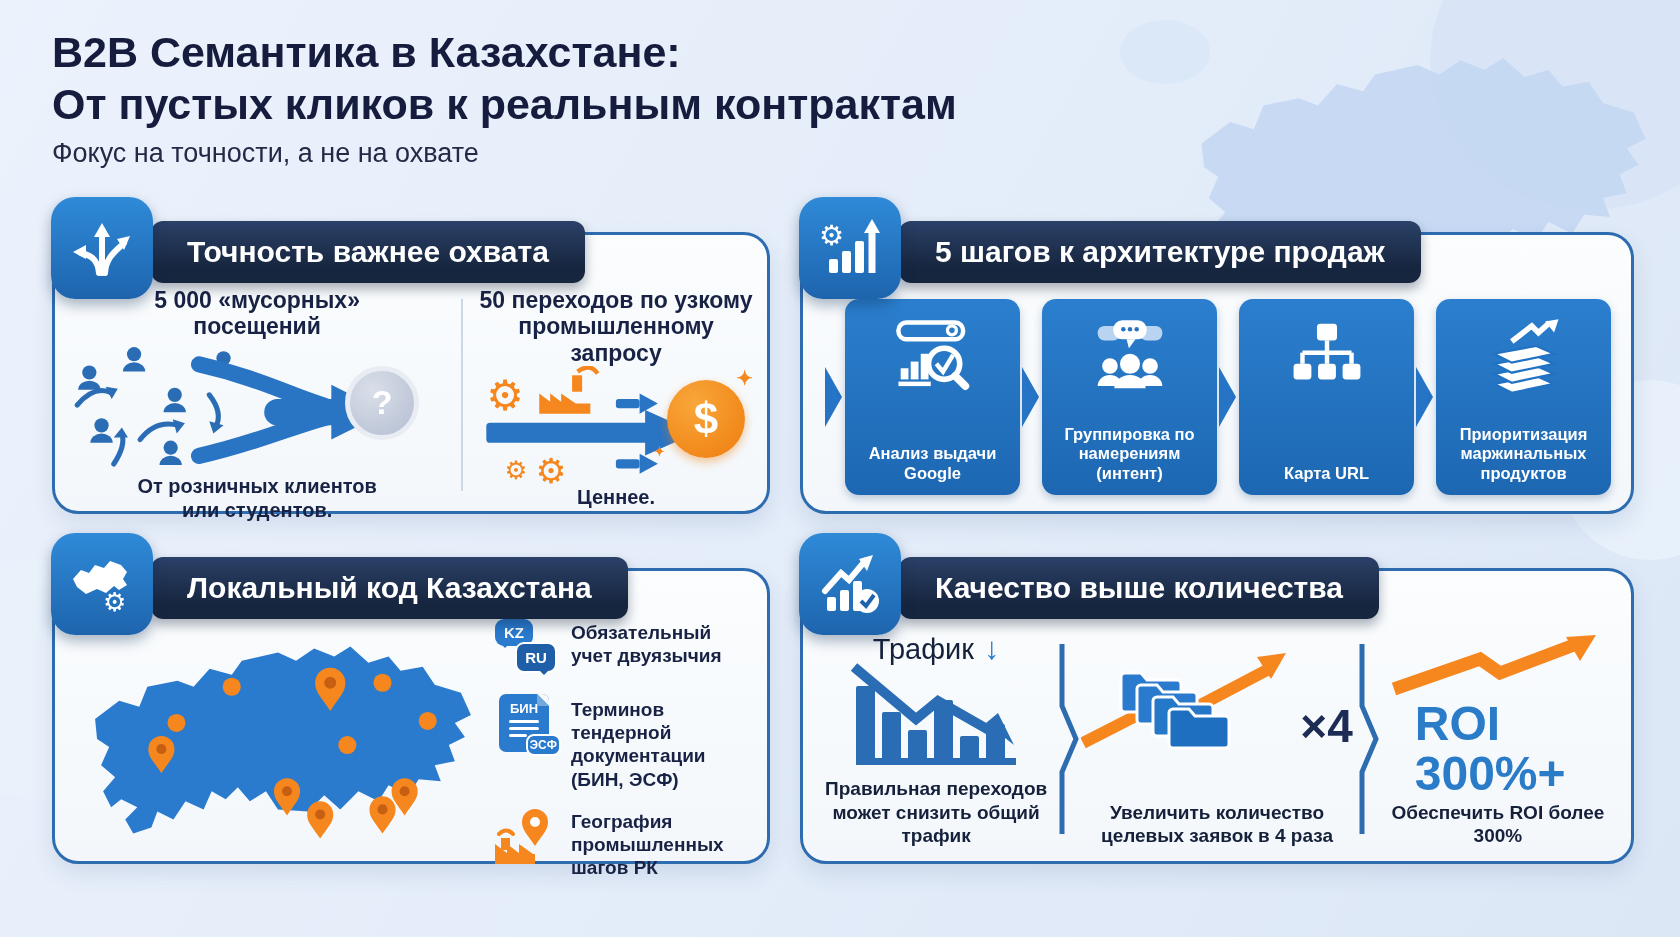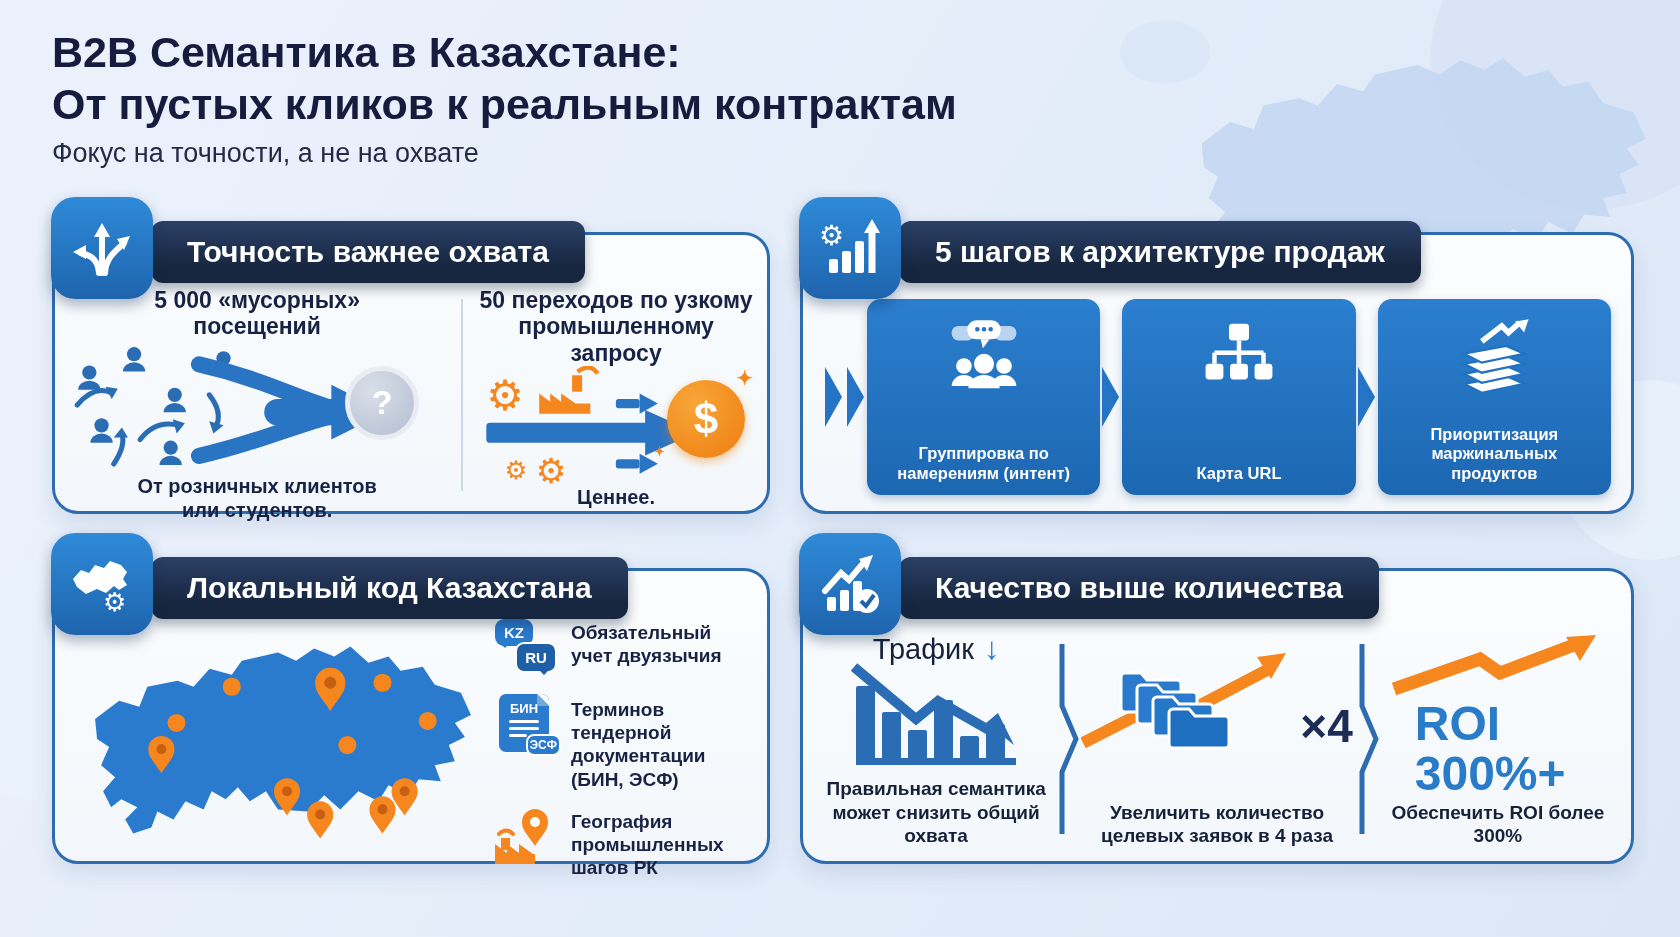--- a/index.html
+++ b/index.html
@@ -216,20 +216,38 @@
         <polygon fill="#fff" points="55,4 47,18 63,18"></polygon>
       </svg>
     </div>
     <div class="chip">5 шагов к архитектуре продаж</div>
     <div class="steps">
       <div class="connector">
           <svg width="20" height="80" viewBox="0 0 20 80">
             <polygon points="1,10 18,40 1,70" fill="#2574c6"></polygon>
           </svg>
         </div>
+      <div class="step">
+        <div class="step-icon">
+          <svg width="78" height="78" viewBox="0 0 70 70">
+            <rect x="4" y="5" width="58" height="15" rx="7" fill="none" stroke="#fff" stroke-width="4"></rect>
+            <circle cx="52" cy="12" r="4" fill="none" stroke="#fff" stroke-width="3"></circle>
+            <g fill="#fff">
+                <rect x="6" y="46" width="7" height="10"></rect>
+                <rect x="15" y="40" width="7" height="16"></rect>
+                <rect x="24" y="33" width="7" height="23"></rect>
+                <rect x="4" y="58" width="29" height="4"></rect>
+              </g>
+            <circle cx="45" cy="42" r="14" fill="none" stroke="#fff" stroke-width="5"></circle>
+            <polyline points="38,42 44,49 53,34" fill="none" stroke="#fff" stroke-width="4"></polyline>
+            <line x1="55" y1="53" x2="64" y2="62" stroke="#fff" stroke-width="7" stroke-linecap="round"></line>
+          </svg>
+        </div>
+        <div class="step-label">Анализ выдачи Google</div>
+      </div>
       <div class="connector">
           <svg width="20" height="80" viewBox="0 0 20 80">
             <polygon points="1,10 18,40 1,70" fill="#2574c6"></polygon>
           </svg>
         </div>
       <div class="step">
         <div class="step-icon">
           <svg width="78" height="78" viewBox="0 0 70 70">
             <g fill="#b9d4f1">
                 <rect x="6" y="8" width="20" height="13" rx="6"></rect>
@@ -418,21 +436,21 @@
               <div class="tbar" style="height: 28px;"></div>
               <div class="tbar" style="height: 58px;"></div>
               <div class="tbar" style="height: 22px;"></div>
               <div class="tbar" style="height: 34px;"></div>
             </div>
           <svg style="position:absolute;left:0;top:-8px;" width="180" height="96" viewBox="0 0 180 96">
             <polyline points="8,6 70,58 92,40 148,72" fill="none" stroke="#2a6db5" stroke-width="10"></polyline>
             <polygon points="168,84 140,62 152,52" fill="#2a6db5"></polygon>
           </svg>
         </div>
-        <div class="qcap" style="max-width:230px;">Правильная семантика может снизить общий охвата</div>
+        <div class="qcap" style="max-width:230px;">Правильная переходов может снизить общий трафик</div>
       </div>
       <div class="qdivider">
         <svg width="26" height="190" viewBox="0 0 26 190">
             <polyline points="8,0 8,62 22,95 8,128 8,190" fill="none" stroke="#2e6cb0" stroke-width="5"></polyline>
           </svg>
       </div>
       <div class="qcol">
         <div class="folders-row">
           <svg width="215" height="118" viewBox="0 0 215 118">
             <polyline points="2,98 88,54 108,66 188,24" fill="none" stroke="#f6871f" stroke-width="12"></polyline>

